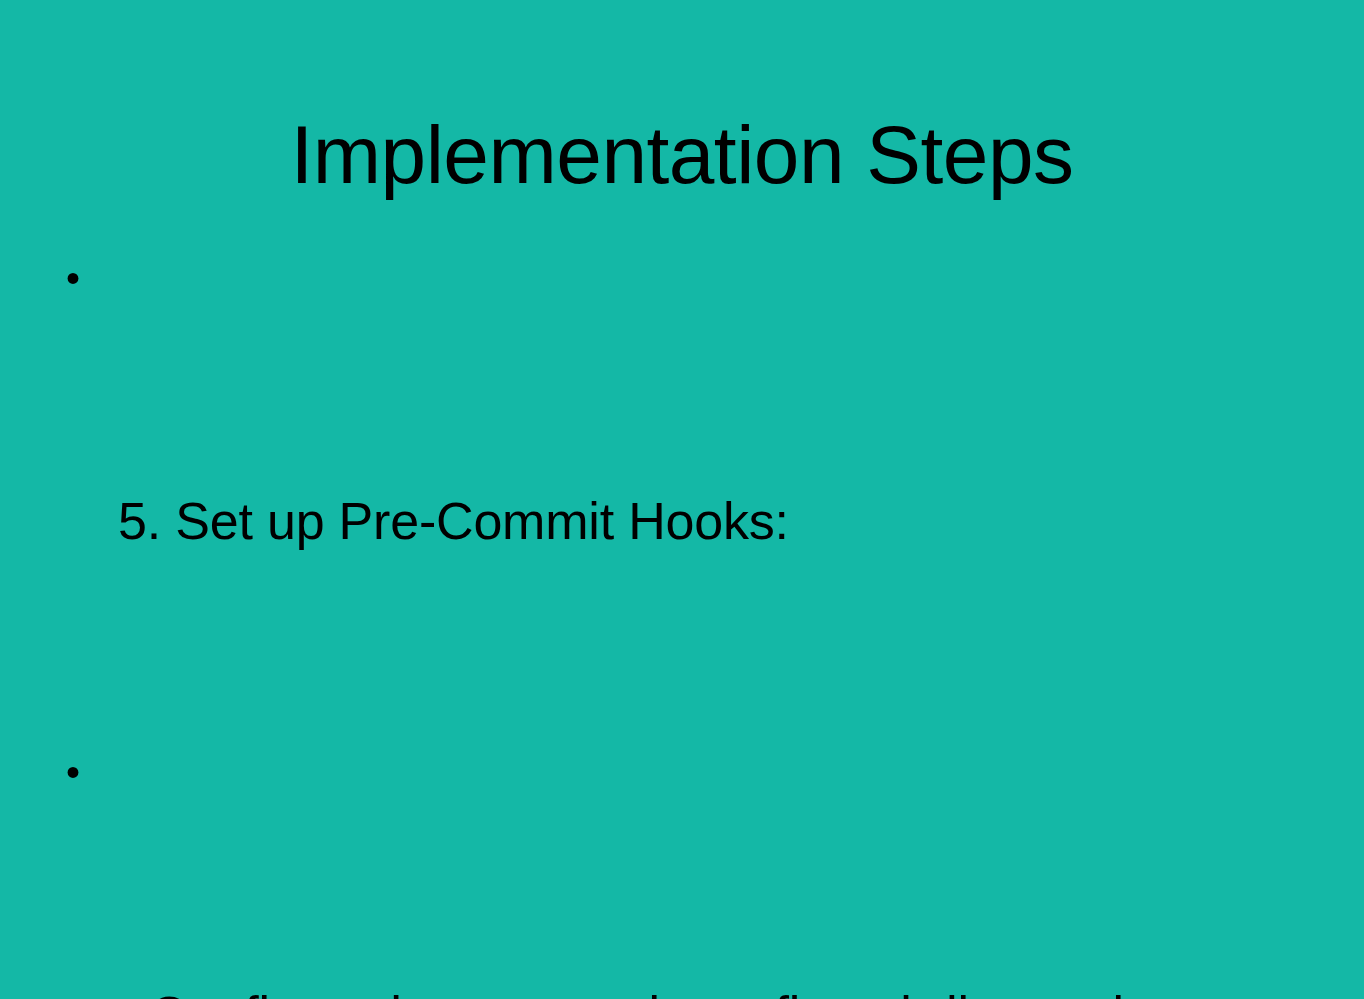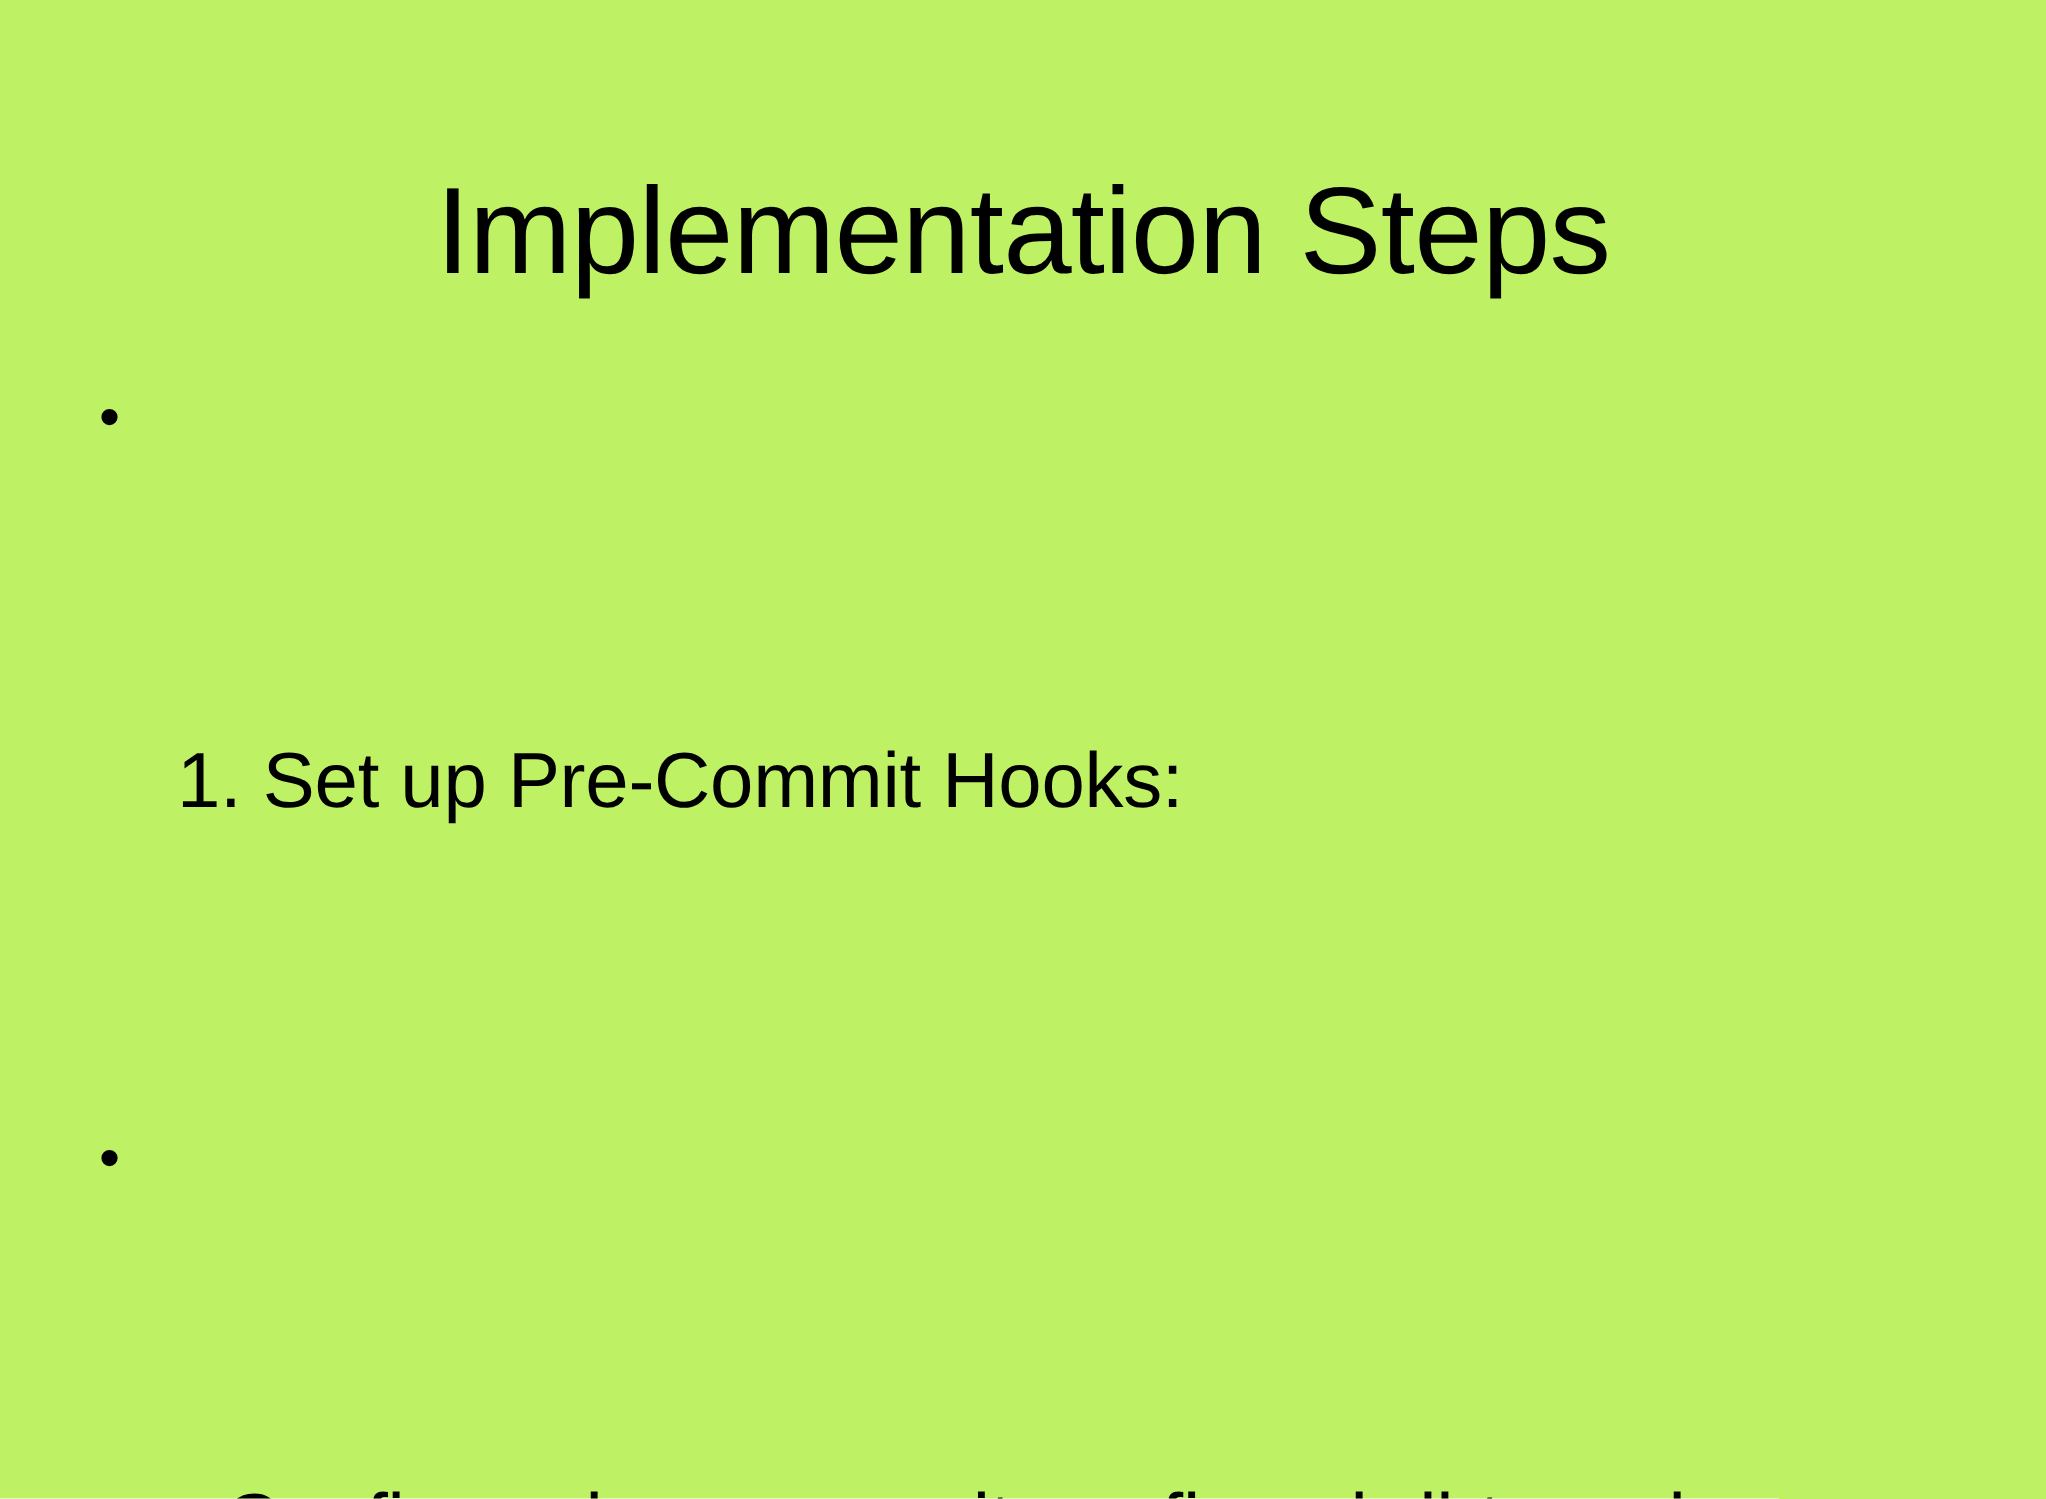--- a/index.html
+++ b/index.html
@@ -13,21 +13,21 @@
     overflow: hidden;
     font-family: "Liberation Sans", "DejaVu Sans", sans-serif;
     color: #000000;
     -webkit-font-smoothing: antialiased;
   }
 
   .slide {
     position: relative;
     width: 1364px;
     height: 999px;
-    background: #bef264;
+    background: #14b8a6;
     box-sizing: border-box;
   }
 
   
   .slide-title {
     position: absolute;
     left: 0;
     top: 52px;
     width: 1364px;
     text-align: center;
@@ -82,21 +82,21 @@
 <body style="background: rgb(255, 255, 255);">
 
 <div class="slide">
 
   <h1 class="slide-title">Implementation Steps</h1>
 
   <ul class="body-list">
 
     <li class="bullet-item">
       <span class="bullet-marker">•</span>
-      <span class="bullet-text">1. Set up Pre-Commit Hooks:</span>
+      <span class="bullet-text">5. Set up Pre-Commit Hooks:</span>
     </li>
 
     <li class="bullet-item">
       <span class="bullet-marker">•</span>
       <span class="bullet-text">- Configured pre-commit-config-sql-dbt.yaml.</span>
     </li>
 
   </ul>
 
 </div>

